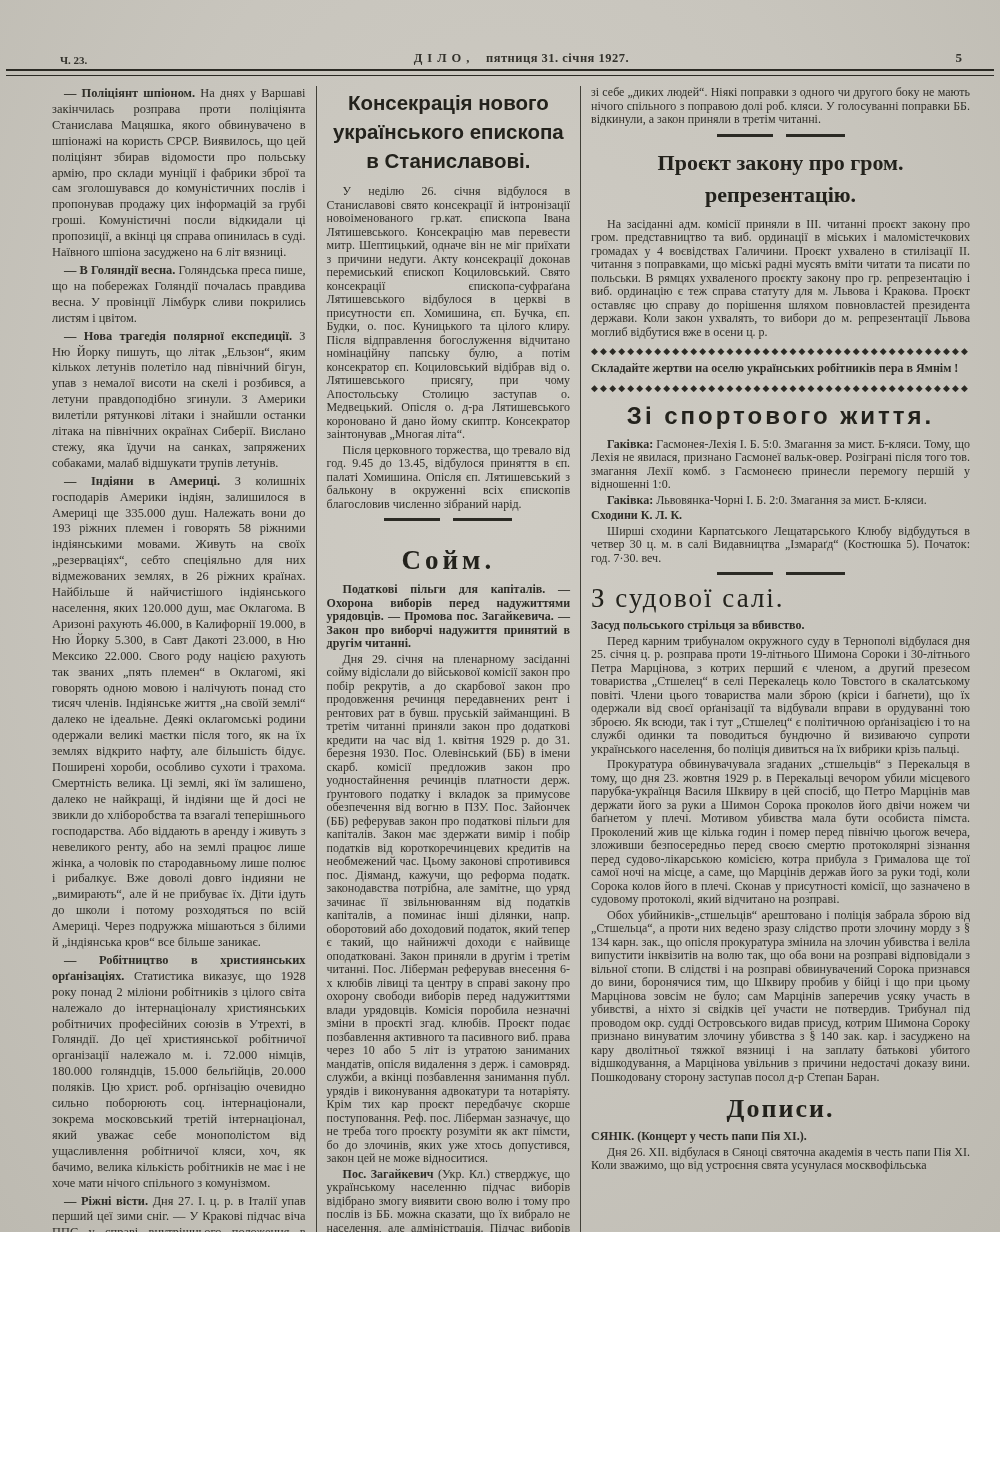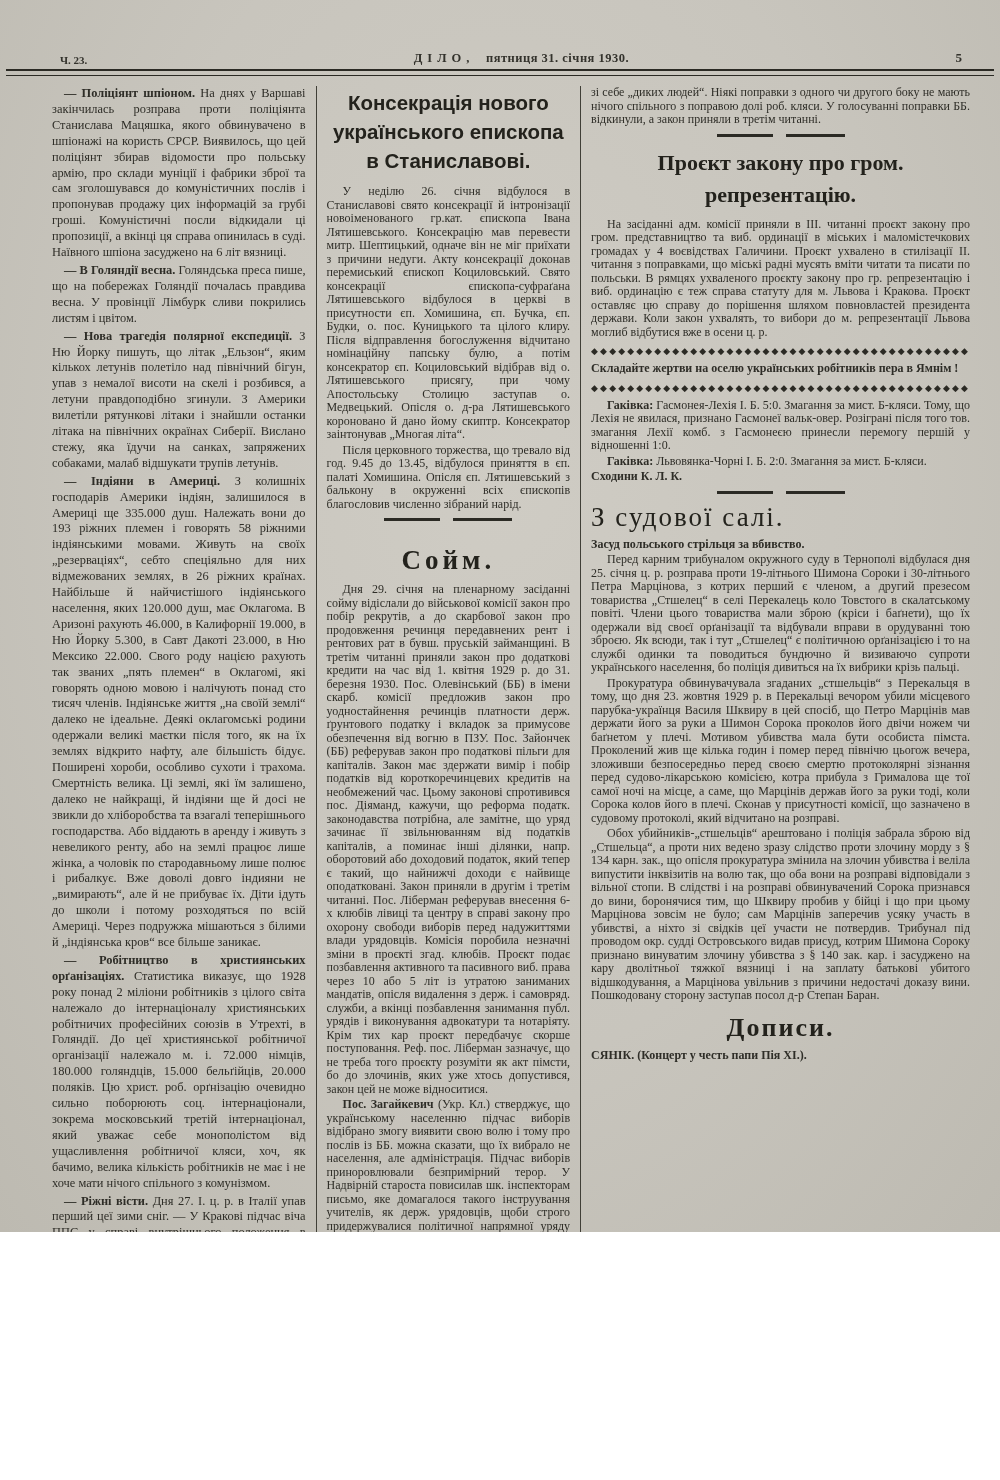--- a/index.html
+++ b/index.html
@@ -61,21 +61,21 @@
 </style>
 </head>
 <body>
 
 <div class="page">
 
   <header class="masthead">
     <span class="issue">Ч. 23.</span>
     <span class="center-group">
       <span class="paper-name">ДІЛО,</span>
-      <span class="paper-date">пятниця 31. січня 1930.</span>
+      <span class="paper-date">пятниця 31. січня 1927.</span>
     </span>
     <span class="page-num">5</span>
   </header>
   <div class="header-rule"></div>
 
   <main class="columns">
 
     <section class="col col1">
 
       <p class="item"><b class="lead">— Поліціянт шпіоном.</b> <span>На днях у Варшаві закінчилась розправа проти поліціянта Станислава Мацяшка, якого обвинувачено в шпіонажі на користь СРСР. Виявилось, що цей поліціянт збирав відомости про польську армію, про склади муніції і фабрики зброї та сам зголошувався до комуністичних послів і пропонував продажу цих інформацій за грубі гроші. Комуністичні посли відкидали ці пропозиції, а вкінці ця справа опинилась в суді. Наївного шпіона засуджено на 6 літ вязниці.</span></p>
@@ -88,47 +88,51 @@
     </section>
 
     <section class="col col2">
       <h1 class="h-consecration">Консекрація нового українського епископа в Станиславові.</h1>
       <p>У неділю 26. січня відбулося в Станиславові свято консекрації й інтронізації новоіменованого гр.кат. єпископа Івана Лятишевського. Консекрацію мав перевести митр. Шептицький, одначе він не міг приїхати з причини недуги. Акту консекрації доконав перемиський єпископ Коциловський. Свято консекрації єпископа-суфраґана Лятишевського відбулося в церкві в присутности єп. Хомишина, єп. Бучка, єп. Будки, о. пос. Куницького та цілого клиру. Після відправлення богослуження відчитано номінаційну папську булю, а потім консекратор єп. Коциловський відібрав від о. Лятишевського присягу, при чому Апостольську Столицю заступав о. Медвецький. Опісля о. д-ра Лятишевського короновано й дано йому скиптр. Консекратор заінтонував „Многая літа“.</p>
       <p>Після церковного торжества, що тревало від год. 9.45 до 13.45, відбулося приняття в єп. палаті Хомишина. Опісля єп. Лятишевський з балькону в окруженні всіх єпископів благословив численно зібраний нарід.</p>
 
       <div class="divider"></div>
 
       <h2 class="h-sejm">Сойм.</h2>
+      <p class="sejm-subhead">Податкові пільги для капіталів. — Охорона виборів перед надужиттями урядовців. — Промова пос. Загайкевича. — Закон про виборчі надужиття принятий в другім читанні.</p>
       <p>Дня 29. січня на пленарному засіданні сойму відіслали до військової комісії закон про побір рекрутів, а до скарбової закон про продовження речинця передавнених рент і рентових рат в бувш. пруській займанщині. В третім читанні приняли закон про додаткові кредити на час від 1. квітня 1929 р. до 31. березня 1930. Пос. Олевінський (ББ) в імени скарб. комісії предложив закон про уодностайнення речинців платности держ. ґрунтового податку і вкладок за примусове обезпечення від вогню в ПЗУ. Пос. Зайончек (ББ) реферував закон про податкові пільги для капіталів. Закон має здержати вимір і побір податків від короткоречинцевих кредитів на необмежений час. Цьому законові спротивився пос. Діяманд, кажучи, що реформа податк. законодавства потрібна, але замітне, що уряд зачинає її звільнюванням від податків капіталів, а поминає інші ділянки, напр. оборотовий або доходовий податок, який тепер є такий, що найнижчі доходи є найвище оподатковані. Закон приняли в другім і третім читанні. Пос. Ліберман реферував внесення 6-х клюбів лівиці та центру в справі закону про охорону свободи виборів перед надужиттями влади урядовців. Комісія поробила незначні зміни в проєкті згад. клюбів. Проєкт подає позбавлення активного та пасивного виб. права через 10 або 5 літ із утратою заниманих мандатів, опісля видалення з держ. і самовряд. служби, а вкінці позбавлення занимання публ. урядів і виконування адвокатури та нотаріяту. Крім тих кар проєкт передбачує скорше поступовання. Реф. пос. Ліберман зазначує, що не треба того проєкту розуміти як акт пімсти, бо до злочинів, яких уже хтось допустився, закон цей не може відноситися.</p>
       <p><b class="lead">Пос. Загайкевич</b> <span>(Укр. Кл.) стверджує, що українському населенню підчас виборів відібрано змогу виявити свою волю і тому про послів із ББ. можна сказати, що їх вибрало не населення, але адміністрація. Підчас виборів приноровлювали безпримірний терор. У Надвірній староста повисилав шк. інспекторам письмо, яке домагалося такого інструування учителів, як держ. урядовців, щоби строго придержувалися політичної напрямної уряду та чинно працювали у виб. часі, при чому зазначено, що пильно слідкуватиметься висліди їх позитивної праці. Прокуратура затушовує й уневажнює справи про виб. надужиття, а підчас виборів робили залежною доразову поміч для населення, навіщеного елементарними катастрофами, від голосування того населення. Старости затверджували нераз плян запомог не на основі списків, складаних громадами, а на основі предложень виб. комітету ББ.</span></p>
       <p>На домагання ББ. маршал сойму відложив засідання на дві години, щоби той клюб міг зголосити поправки до третього читання. Після перерви пос. Подоський (ББ) зголосив від свого клюбу низку поправок. Пос. Шипула (ком.) заявив, що проєкт подібний до цілої демократії і соц. фашистів, а не має нічого спільного з інтересами працюючих мас. Фаш. насилля підчас ост. виборів піддержували соц. фашисти. Марш. Дашинський звернув бесідникові увагу, що не може позволити відчитувати заяву та просить послів, щоби держалися реґуляміну й не робили</p>
     </section>
 
     <section class="col col3">
       <p class="noindent">зі себе „диких людей“. Ніякі поправки з одного чи другого боку не мають нічого спільного з поправою долі роб. кляси. У голосуванні поправки ББ. відкинули, а закон приняли в третім читанні.</p>
 
       <div class="divider"></div>
 
       <h2 class="h-project">Проєкт закону про гром. репрезентацію.</h2>
       <p>На засіданні адм. комісії приняли в III. читанні проєкт закону про гром. представництво та виб. ординації в міських і маломістечкових громадах у 4 воєвідствах Галичини. Проєкт ухвалено в стилізації II. читання з поправками, що міські радні мусять вміти читати та писати по польськи. В рямцях ухваленого проєкту закону про гр. репрезентацію і виб. ординацію є теж справа статуту для м. Львова і Кракова. Проєкт оставляє цю справу до порішення шляхом повновластей президента держави. Коли закон ухвалять, то вибори до м. репрезентації Львова моглиб відбутися вже в осени ц. р.</p>
 
       <div class="diamonds"></div>
       <p class="donate">Складайте жертви на оселю українських робітників пера в Ямнім !</p>
       <div class="diamonds"></div>
 
+      <h2 class="h-sport">Зі спортового життя.</h2>
       <p><b class="lead">Гаківка:</b> <span>Гасмонея-Лехія І. Б. 5:0. Змагання за мист. Б-кляси. Тому, що Лехія не явилася, признано Гасмонеї вальк-овер. Розіграні після того тов. змагання Лехії комб. з Гасмонеєю принесли перемогу першій у відношенні 1:0.</span></p>
       <p><b class="lead">Гаківка:</b> <span>Львовянка-Чорні І. Б. 2:0. Змагання за мист. Б-кляси.</span></p>
       <p class="small-subhead">Сходини К. Л. К.</p>
+      <p>Ширші сходини Карпатського Лещатарського Клюбу відбудуться в четвер 30 ц. м. в салі Видавництва „Ізмараґд“ (Костюшка 5). Початок: год. 7·30. веч.</p>
 
       <div class="divider"></div>
 
       <h2 class="h-court">З судової салі.</h2>
       <p class="court-subhead">Засуд польського стрільця за вбивство.</p>
       <p>Перед карним трибуналом окружного суду в Тернополі відбулася дня 25. січня ц. р. розправа проти 19-літнього Шимона Сороки і 30-літнього Петра Марцінова, з котрих перший є членом, а другий презесом товариства „Стшелец“ в селі Перекалець коло Товстого в скалатському повіті. Члени цього товариства мали зброю (кріси і баґнети), що їх одержали від своєї орґанізації та відбували вправи в орудуванні тою зброєю. Як всюди, так і тут „Стшелец“ є політичною орґанізацією і то на службі одинки та поводиться бундючно й визиваючо супроти українського населення, бо поліція дивиться на їх вибрики крізь пальці.</p>
       <p>Прокуратура обвинувачувала згаданих „стшельців“ з Перекальця в тому, що дня 23. жовтня 1929 р. в Перекальці вечором убили місцевого парубка-українця Василя Шквиру в цей спосіб, що Петро Марцінів мав держати його за руки а Шимон Сорока проколов його двічи ножем чи баґнетом у плечі. Мотивом убивства мала бути особиста пімста. Проколений жив ще кілька годин і помер перед північю цьогож вечера, зложивши безпосередньо перед своєю смертю протоколярні зізнання перед судово-лікарською комісією, котра прибула з Грималова ще тої самої ночі на місце, а саме, що Марцінів держав його за руки тоді, коли Сорока колов його в плечі. Сконав у присутності комісії, що зазначено в судовому протоколі, який відчитано на розправі.</p>
       <p>Обох убийників-„стшельців“ арештовано і поліція забрала зброю від „Стшельца“, а проти них ведено зразу слідство проти злочину морду з § 134 карн. зак., що опісля прокуратура змінила на злочин убивства і веліла випустити інквізитів на волю так, що оба вони на розправі відповідали з вільної стопи. В слідстві і на розправі обвинувачений Сорока признався до вини, боронячися тим, що Шквиру пробив у бійці і що при цьому Марцінова зовсім не було; сам Марцінів заперечив усяку участь в убивстві, а ніхто зі свідків цеї участи не потвердив. Трибунал під проводом окр. судді Островського видав присуд, котрим Шимона Сороку признано винуватим злочину убивства з § 140 зак. кар. і засуджено на кару дволітньої тяжкої вязниці і на заплату батькові убитого відшкодування, а Марцінова увільнив з причини недостачі доказу вини. Пошкодовану сторону заступав посол д-р Степан Баран.</p>
 
       <h2 class="h-reports">Дописи.</h2>
       <p class="court-subhead">СЯНІК. (Концерт у честь папи Пія XI.).</p>
+      <p>Дня 26. XII. відбулася в Сяноці святочна академія в честь папи Пія XI. Коли зважимо, що від устроєння свята усунулася москвофільська</p>
     </section>
 
   </main>
 </div>
 
 </body></html>

